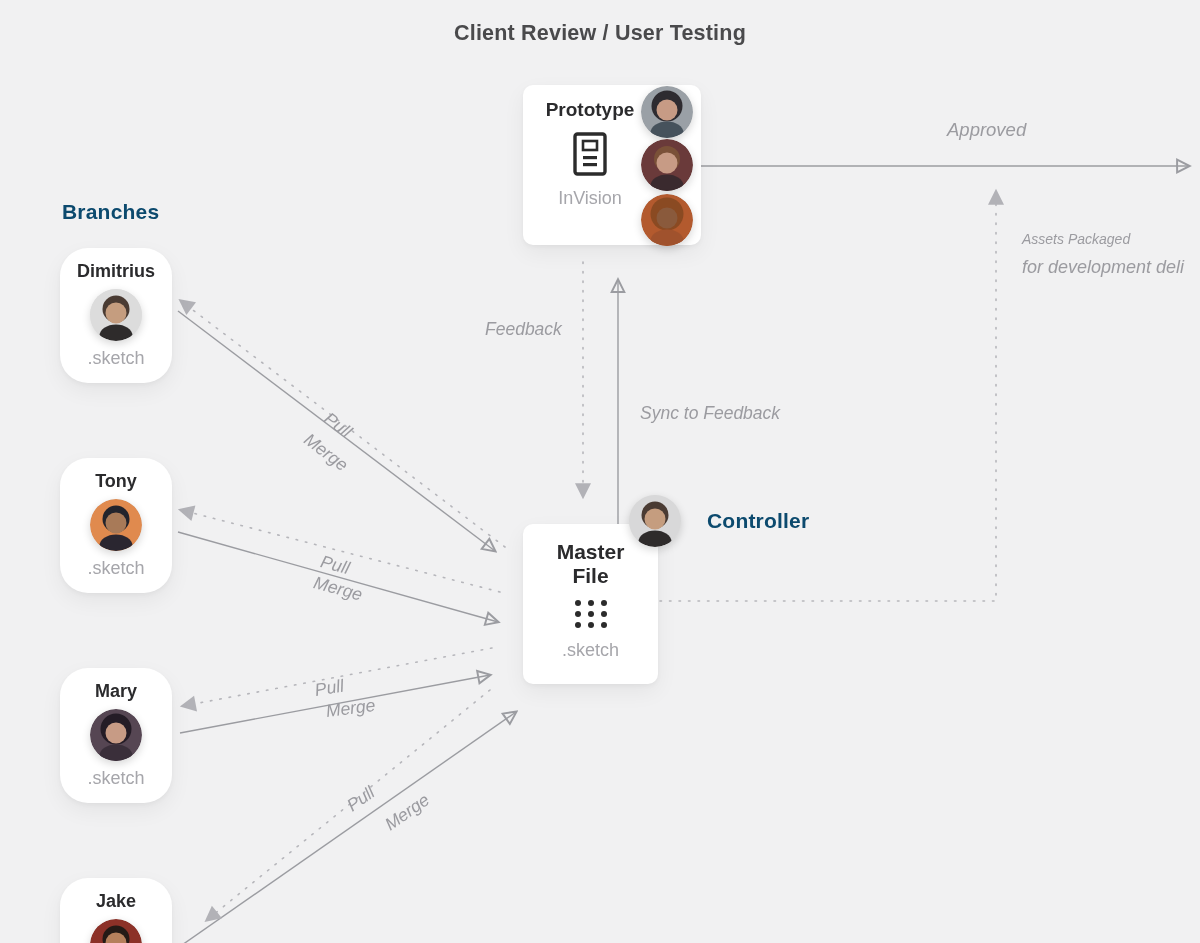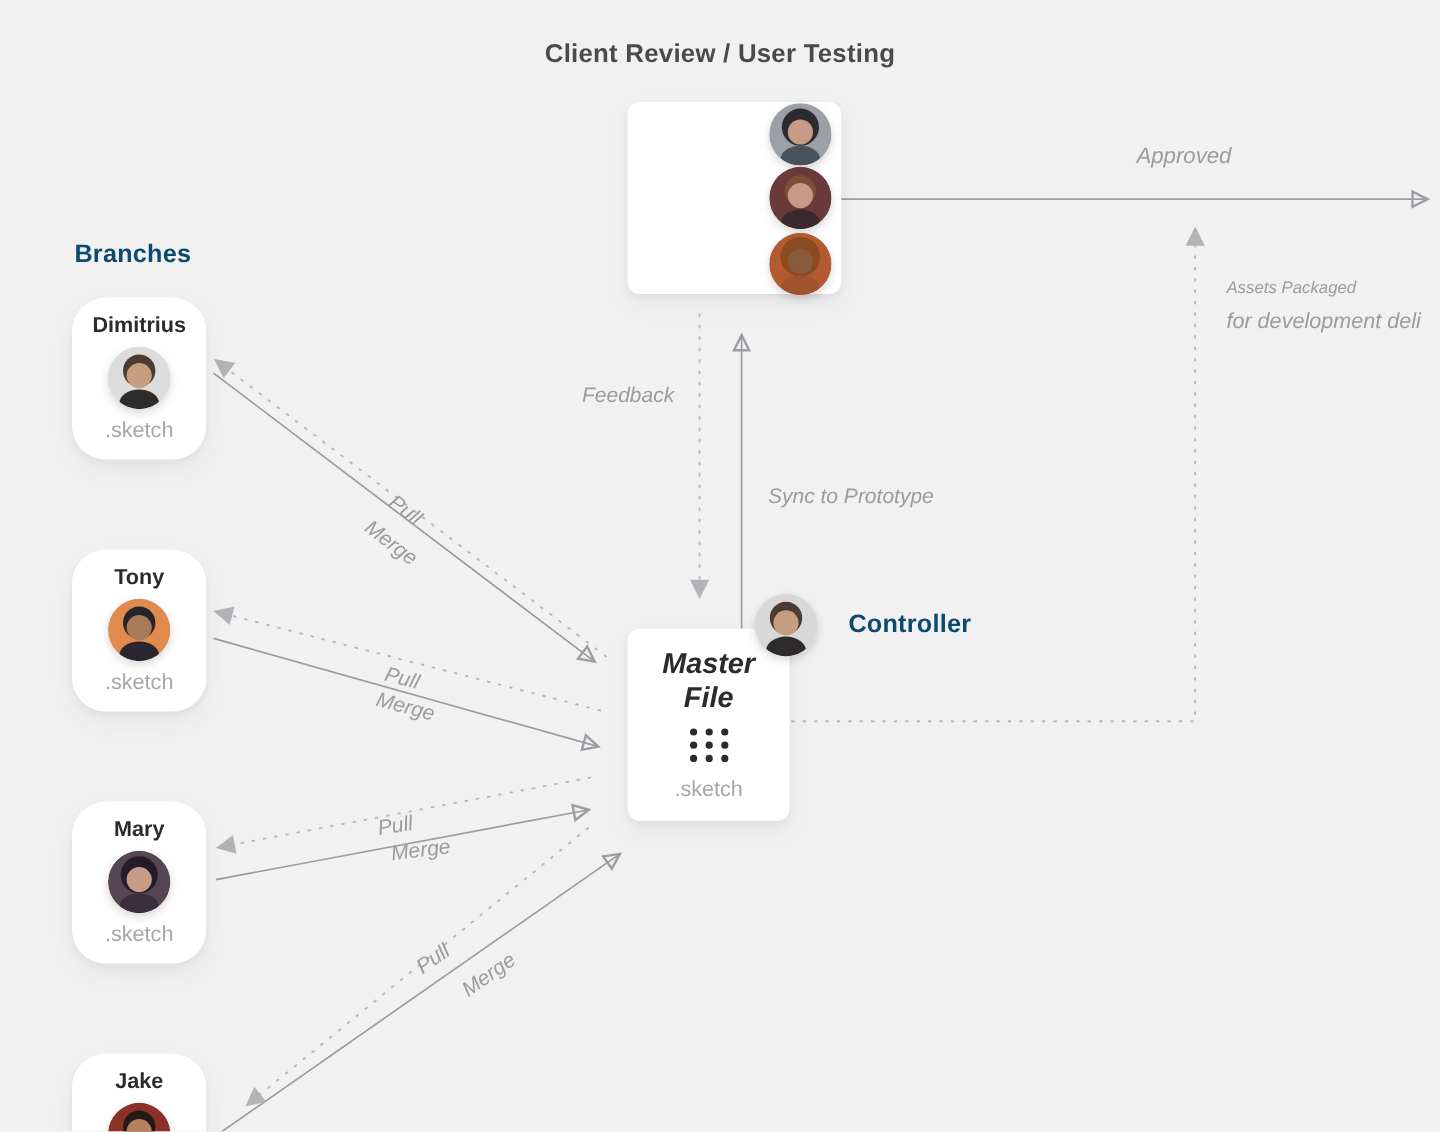--- a/index.html
+++ b/index.html
@@ -1,20 +1,20 @@
 <!DOCTYPE html>
 <html><head>
 <meta charset="utf-8">
 <style>
   html,body{margin:0;padding:0;}
   body{font-family:"Liberation Sans","DejaVu Sans",sans-serif;background:#f1f1f2;}
   #stage{position:relative;width:1200px;height:943px;background:#f1f1f2;overflow:hidden;}
 
   .heading{position:absolute;font-weight:bold;color:#0c4a6e;font-size:21px;letter-spacing:.2px;}
-  #main-title{left:0;top:33px;width:1200px;text-align:center;color:#4a4a4c;font-size:21.5px;}
+  #main-title{left:0;top:21px;width:1200px;text-align:center;color:#4a4a4c;font-size:21.5px;}
   #branches-heading{left:62px;top:200px;}
   #controller-label{left:707px;top:509px;}
 
   .card{position:absolute;background:#fff;border-radius:10px;
         box-shadow:0 8px 22px rgba(0,0,0,.055),0 2px 5px rgba(0,0,0,.04);
         display:flex;flex-direction:column;align-items:center;}
   .branch-card{left:60px;width:112px;height:135px;padding-top:13px;box-sizing:border-box;border-radius:28px;}
   .card-name{font-weight:bold;font-size:18px;color:#2b2b2d;line-height:1.15;text-align:center;}
   .card-file{font-size:18px;color:#a6a6ab;}
   .branch-card .avatar{margin-top:7px;}
@@ -24,21 +24,21 @@
           box-shadow:0 3px 8px rgba(0,0,0,.16);flex:0 0 auto;background:#ddd;}
   .avatar svg{display:block;}
 
   #prototype-card{left:523px;top:85px;width:178px;height:160px;align-items:flex-start;}
   #prototype-card .inner{width:134px;display:flex;flex-direction:column;align-items:center;padding-top:14px;}
   #prototype-card .card-name{font-size:19px;}
   #prototype-card .card-file{margin-top:11px;font-size:18px;}
   .proto-avatar{position:absolute;left:118px;}
 
   #master-card{left:523px;top:524px;width:135px;height:160px;padding-top:16px;box-sizing:border-box;}
-  #master-card .card-name{font-size:24px;width:80px;font-style:italic;}
+  #master-card .card-name{font-size:21px;width:80px;}
   #master-card .card-file{margin-top:10px;}
   #controller-avatar{position:absolute;left:629px;top:495px;}
 
   .icon-doc{margin-top:10px;}
   .icon-dots{margin-top:10px;}
 
   .flow-label{position:absolute;font-style:italic;color:#9b9ba0;font-size:17.5px;white-space:nowrap;}
   .rot{transform-origin:left center;}
 
   #arrow-layer{position:absolute;left:0;top:0;}
@@ -75,20 +75,30 @@
       <line x1="583" y1="262" x2="583" y2="496" marker-end="url(#mFill)"></line>
       <path d="M660,601 L996,601 L996,192" marker-end="url(#mFill)"></path>
     </g>
   </svg>
 
   <div id="main-title" class="heading">Client Review / User Testing</div>
   <div id="branches-heading" class="heading">Branches</div>
   <div id="controller-label" class="heading">Controller</div>
 
   <div id="prototype-card" class="card">
+    <div class="inner">
+      <div class="card-name">Prototype</div>
+      <svg class="icon-doc" width="36" height="46" viewBox="0 0 36 46">
+        <rect x="3" y="3" width="30" height="40" rx="2.5" fill="none" stroke="#2b2b2b" stroke-width="3.4"></rect>
+        <rect x="11" y="10" width="14" height="9" fill="none" stroke="#2b2b2b" stroke-width="2.6"></rect>
+        <rect x="11" y="25" width="14" height="3.2" fill="#2b2b2b"></rect>
+        <rect x="11" y="32" width="14" height="3.2" fill="#2b2b2b"></rect>
+      </svg>
+      <div class="card-file">InVision</div>
+    </div>
     <div class="avatar proto-avatar" style="top:1px">
         <svg viewBox="0 0 52 52" width="52" height="52">
           <defs>
             <clipPath id="avclip1">
               <circle cx="26" cy="26" r="26"></circle>
             </clipPath>
           </defs>
           <g clip-path="url(#avclip1)">
             <rect x="0" y="0" width="52" height="52" fill="#9aa0a6"></rect>
             <circle cx="26" cy="20" r="15.5" fill="#2e2b30"></circle>
@@ -236,21 +246,21 @@
           </g>
         </svg>
       </div>
 
   </div>
 
   <div class="flow-label" style="left:947px;top:119px;font-size:18.5px">Approved</div>
   <div class="flow-label" style="left:1022px;top:231px;font-size:14px">Assets Packaged</div>
   <div class="flow-label" style="left:1022px;top:257px;font-size:18px">for development deli</div>
   <div class="flow-label" style="left:485px;top:319px">Feedback</div>
-  <div class="flow-label" style="left:640px;top:403px">Sync to Prototype</div>
+  <div class="flow-label" style="left:640px;top:403px">Sync to Feedback</div>
 
   <div class="flow-label rot" style="left:326px;top:406px;transform:rotate(37deg)">Pull</div>
   <div class="flow-label rot" style="left:306px;top:427px;transform:rotate(37deg)">Merge</div>
   <div class="flow-label rot" style="left:321px;top:551px;transform:rotate(15deg)">Pull</div>
   <div class="flow-label rot" style="left:314px;top:572px;transform:rotate(15deg)">Merge</div>
   <div class="flow-label rot" style="left:315px;top:680px;transform:rotate(-9deg)">Pull</div>
   <div class="flow-label rot" style="left:326px;top:701px;transform:rotate(-7deg)">Merge</div>
   <div class="flow-label rot" style="left:349px;top:797px;transform:rotate(-35deg)">Pull</div>
   <div class="flow-label rot" style="left:387px;top:816px;transform:rotate(-35deg)">Merge</div>
 

